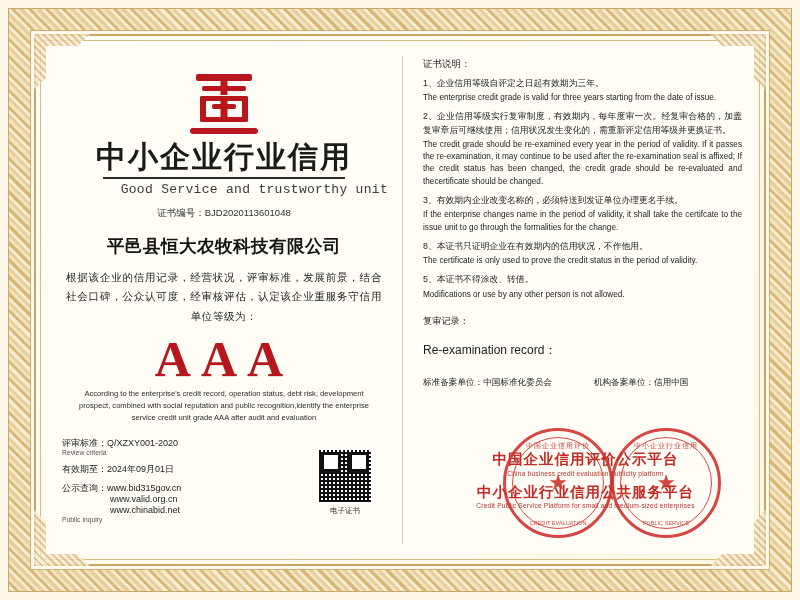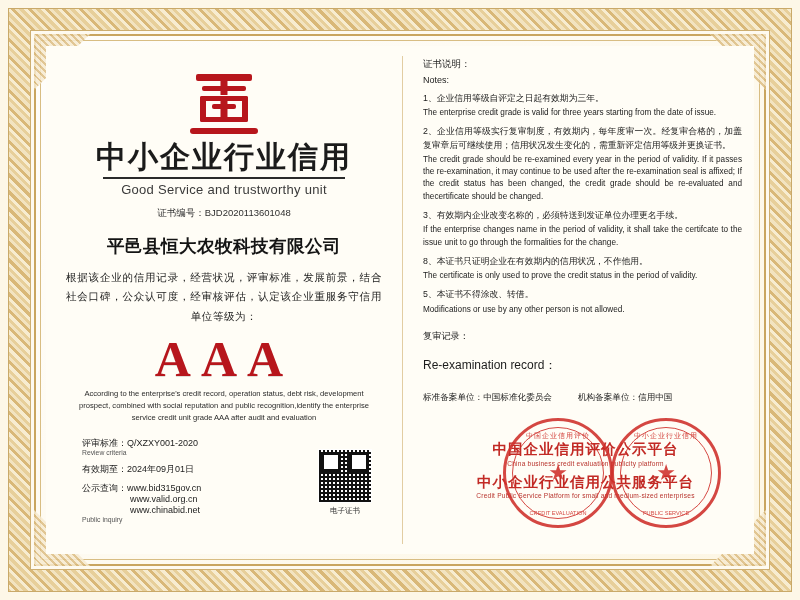--- a/index.html
+++ b/index.html
@@ -109,24 +109,25 @@
     margin: 2px 0 0 0;
     line-height: 1.1;
   }
   .title-rule {
     width: 242px;
     height: 2px;
     background: #2a2a2a;
     margin: 4px auto 3px auto;
   }
   .title-en {
-    font-family: Liberation Sans, sans-serif;
+    font-family: Liberation Mono, monospace;
     font-size: 13px;
     color: #3a3a3a;
     letter-spacing: 0.3px;
+    text-align: right;
   }
   .cert-no {
     margin-top: 10px;
     font-size: 9.5px;
     color: #2f2f2f;
   }
   .company {
     margin-top: 14px;
     font-family: "Liberation Serif", serif;
     font-weight: bold;
@@ -154,21 +155,21 @@
     text-shadow: 0 1px 0 rgba(0,0,0,0.12);
   }
   .body-en {
     margin: 4px 8px 0 8px;
     font-size: 7.6px;
     line-height: 1.55;
     color: #2a2a2a;
     text-align: center;
   }
   .meta-table {
-    margin: 14px 0 0 22px;
+    margin: 14px 0 0 2px;
     text-align: left;
     font-size: 8.6px;
     color: #222;
     line-height: 1.25;
   }
   .meta-row { margin-bottom: 7px; }
   .meta-row .cn { font-size: 9px; }
   .meta-row .en { font-size: 6.8px; color: #555; }
 
   .qr {
@@ -221,28 +222,28 @@
     margin: 0 0 3px 0;
     text-align: justify;
   }
   .reexam-cn { font-size: 9.2px; color: #1c1c1c; margin-top: 14px; }
   .reexam-en { font-size: 12px; color: #1c1c1c; margin-top: 14px; }
   .filing {
     margin-top: 18px;
     font-size: 8.6px;
     color: #1c1c1c;
     display: flex;
-    gap: 26px;
+    gap: 42px;
   }
   
   .seals {
     position: absolute;
     left: 8px;
     right: 4px;
-    bottom: 24px;
+    bottom: 14px;
     height: 112px;
   }
   .seal {
     position: absolute;
     width: 104px; height: 104px;
     border-radius: 50%;
     border: 3px solid #cf2f2a;
     color: #cf2f2a;
     opacity: 0.88;
   }
@@ -376,21 +377,20 @@
         <div class="qr-box"></div>
         <div class="qr-label">电子证书</div>
       </div>
     </div>
 
     <div class="divider-v"></div>
 
     <div class="right-pane">
 
       <div class="notes-head-cn">证书说明：</div>
-      <div class="notes-head-en">Notes:</div>
 
       <div class="note-cn">1、企业信用等级自评定之日起有效期为三年。</div>
       <div class="note-en">The enterprise credit grade is valid for three years starting from the date of issue.</div>
 
       <div class="note-cn">2、企业信用等级实行复审制度，有效期内，每年度审一次。经复审合格的，加盖复审章后可继续使用；信用状况发生变化的，需重新评定信用等级并更换证书。</div>
       <div class="note-en">The credit grade should be re-examined every year in the period of validity. If it passes the re-examination, it may continue to be used after the re-examination seal is affixed; If the credit status has been changed, the credit grade should be re-evaluated and thecertificate should be changed.</div>
 
       <div class="note-cn">3、有效期内企业改变名称的，必须特送到发证单位办理更名手续。</div>
       <div class="note-en">If the enterprise changes name in the period of validity, it shall take the certifcate to the issue unit to go through the formalities for the change.</div>
 

